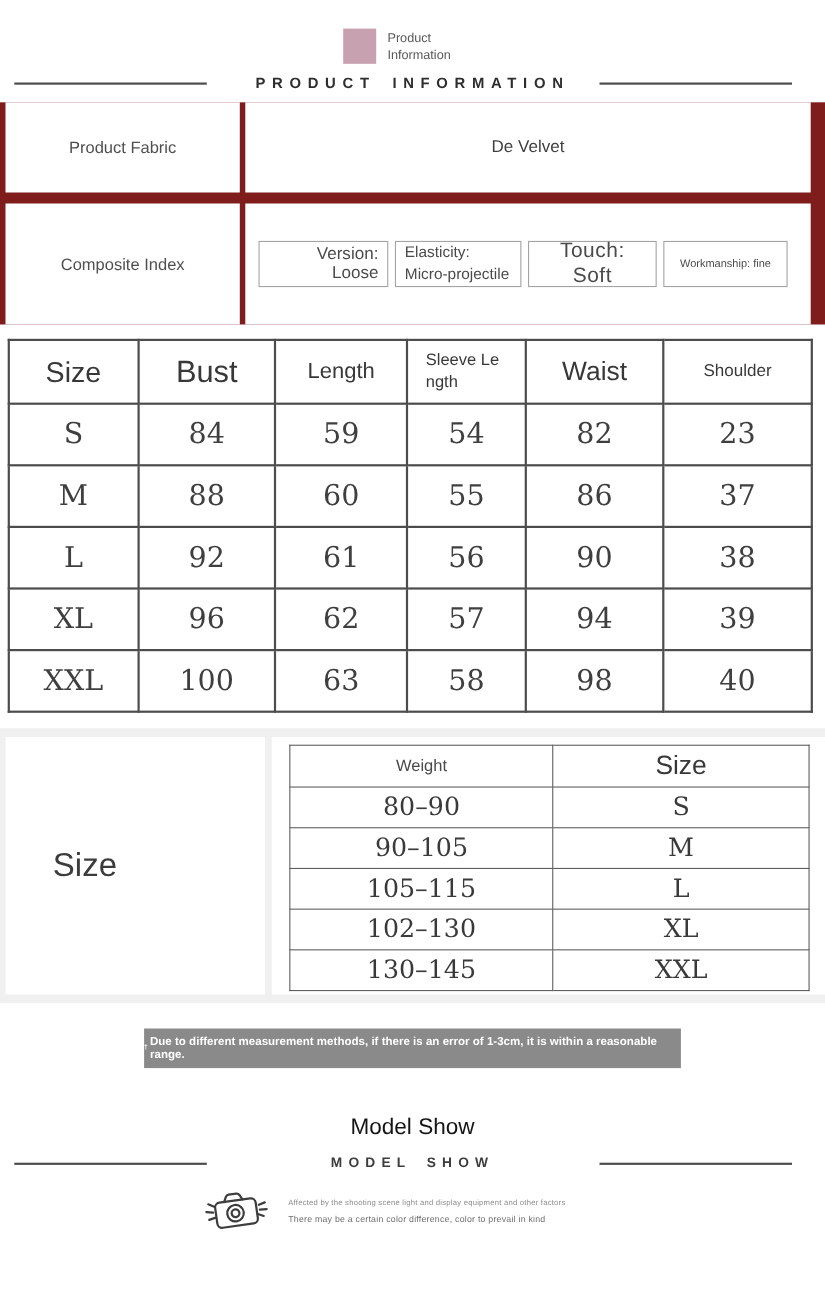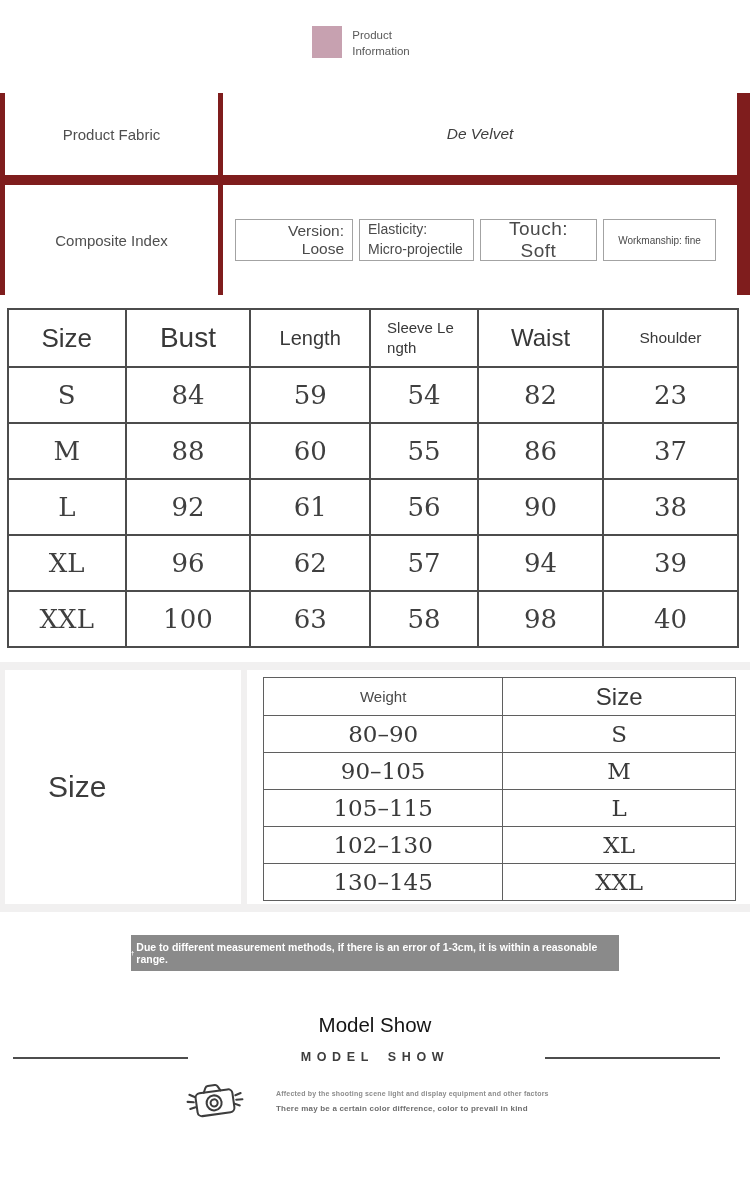--- a/index.html
+++ b/index.html
@@ -19,21 +19,21 @@
   .deco-line.right{right:30px;}
   .deco-title{text-align:center;font-size:13.5px;font-weight:700;letter-spacing:0.45em;word-spacing:0.4em;color:#2e2e2e;}
   .ms-sub{font-size:12.5px;font-weight:600;letter-spacing:0.45em;color:#3d3d3d;}
   
   .info-section{background:#7f1d1d;padding:0 13px 0 5px;}
   .info-row{display:flex;gap:5px;}
   .info-row.first{height:82px;}
   .info-row.second{height:110px;margin-top:10px;}
   .cell{background:#ffffff;}
   .label-cell{width:213px;flex:none;display:flex;align-items:center;justify-content:center;font-size:15px;color:#4f4f4f;}
-  .value-cell{flex:1;display:flex;align-items:center;justify-content:center;font-size:15.5px;color:#3f3f3f;font-style:italic;}
+  .value-cell{flex:1;display:flex;align-items:center;justify-content:center;font-size:15.5px;color:#3f3f3f;}
   .chips-cell{flex:1;display:flex;align-items:center;padding-left:12px;gap:6px;}
   .chip{border:1px solid #a3a3a3;background:#fff;height:42px;box-sizing:border-box;display:flex;align-items:center;justify-content:center;text-align:center;color:#4a4a4a;padding:0 8px;}
   .chip-0{font-size:15.5px;width:118px;text-align:right;}
   .chip-1{font-size:14px;width:115px;line-height:1.4;text-align:left;}
   .chip-2{font-size:19px;width:117px;letter-spacing:0.5px;}
   .chip-3{font-size:10px;width:113px;}
   
   .size-table-wrap{margin:13px 11px 0 7px;}
   table{border-collapse:collapse;background:#fff;}
   .size-table{width:100%;table-layout:fixed;}
@@ -62,34 +62,39 @@
   .weight-table th:last-child{font-size:24px;color:#383838;}
   .weight-table td{font-family:"DejaVu Serif", serif;font-size:23px;color:#3a3a3a;}
   
   .note-bar{width:488px;height:36px;margin:23px auto 0;background:#8a8a8a;color:#ffffff;font-size:10.5px;font-weight:600;display:flex;align-items:center;justify-content:center;}
   .note-bar sup{font-size:6px;margin-right:2px;}
   
   .ms-title{margin-top:42px;text-align:center;font-size:20.5px;color:#141414;}
   .ms-deco{margin-top:13px;}
   .camera-row{margin-top:12px;display:flex;align-items:center;padding-left:182px;}
   .camera-icon{width:66px;height:46px;flex:none;}
-  .camera-text{margin-left:28px;font-weight:bold;}
+  .camera-text{margin-left:14px;}
   .camera-line1{font-size:7px;color:#8c8c8c;letter-spacing:0.2px;}
   .camera-line2{font-size:8px;color:#6e6e6e;margin-top:7px;letter-spacing:0.2px;}
 </style>
 </head>
 <body>
 
 <div class="header">
   <div class="badge-row">
     <div class="badge-square"></div>
     <div class="badge-text">
       <div>Product</div>
       <div>Information</div>
     </div>
+  </div>
+  <div class="deco-row">
+    <div class="deco-line left"></div>
+    <div class="deco-title">PRODUCT INFORMATION</div>
+    <div class="deco-line right"></div>
   </div>
 </div>
 
 <div class="info-section">
   <div class="info-row first">
     <div class="cell label-cell">Product Fabric</div>
     <div class="cell value-cell">De Velvet</div>
   </div>
   <div class="info-row second">
     <div class="cell label-cell">Composite Index</div>

